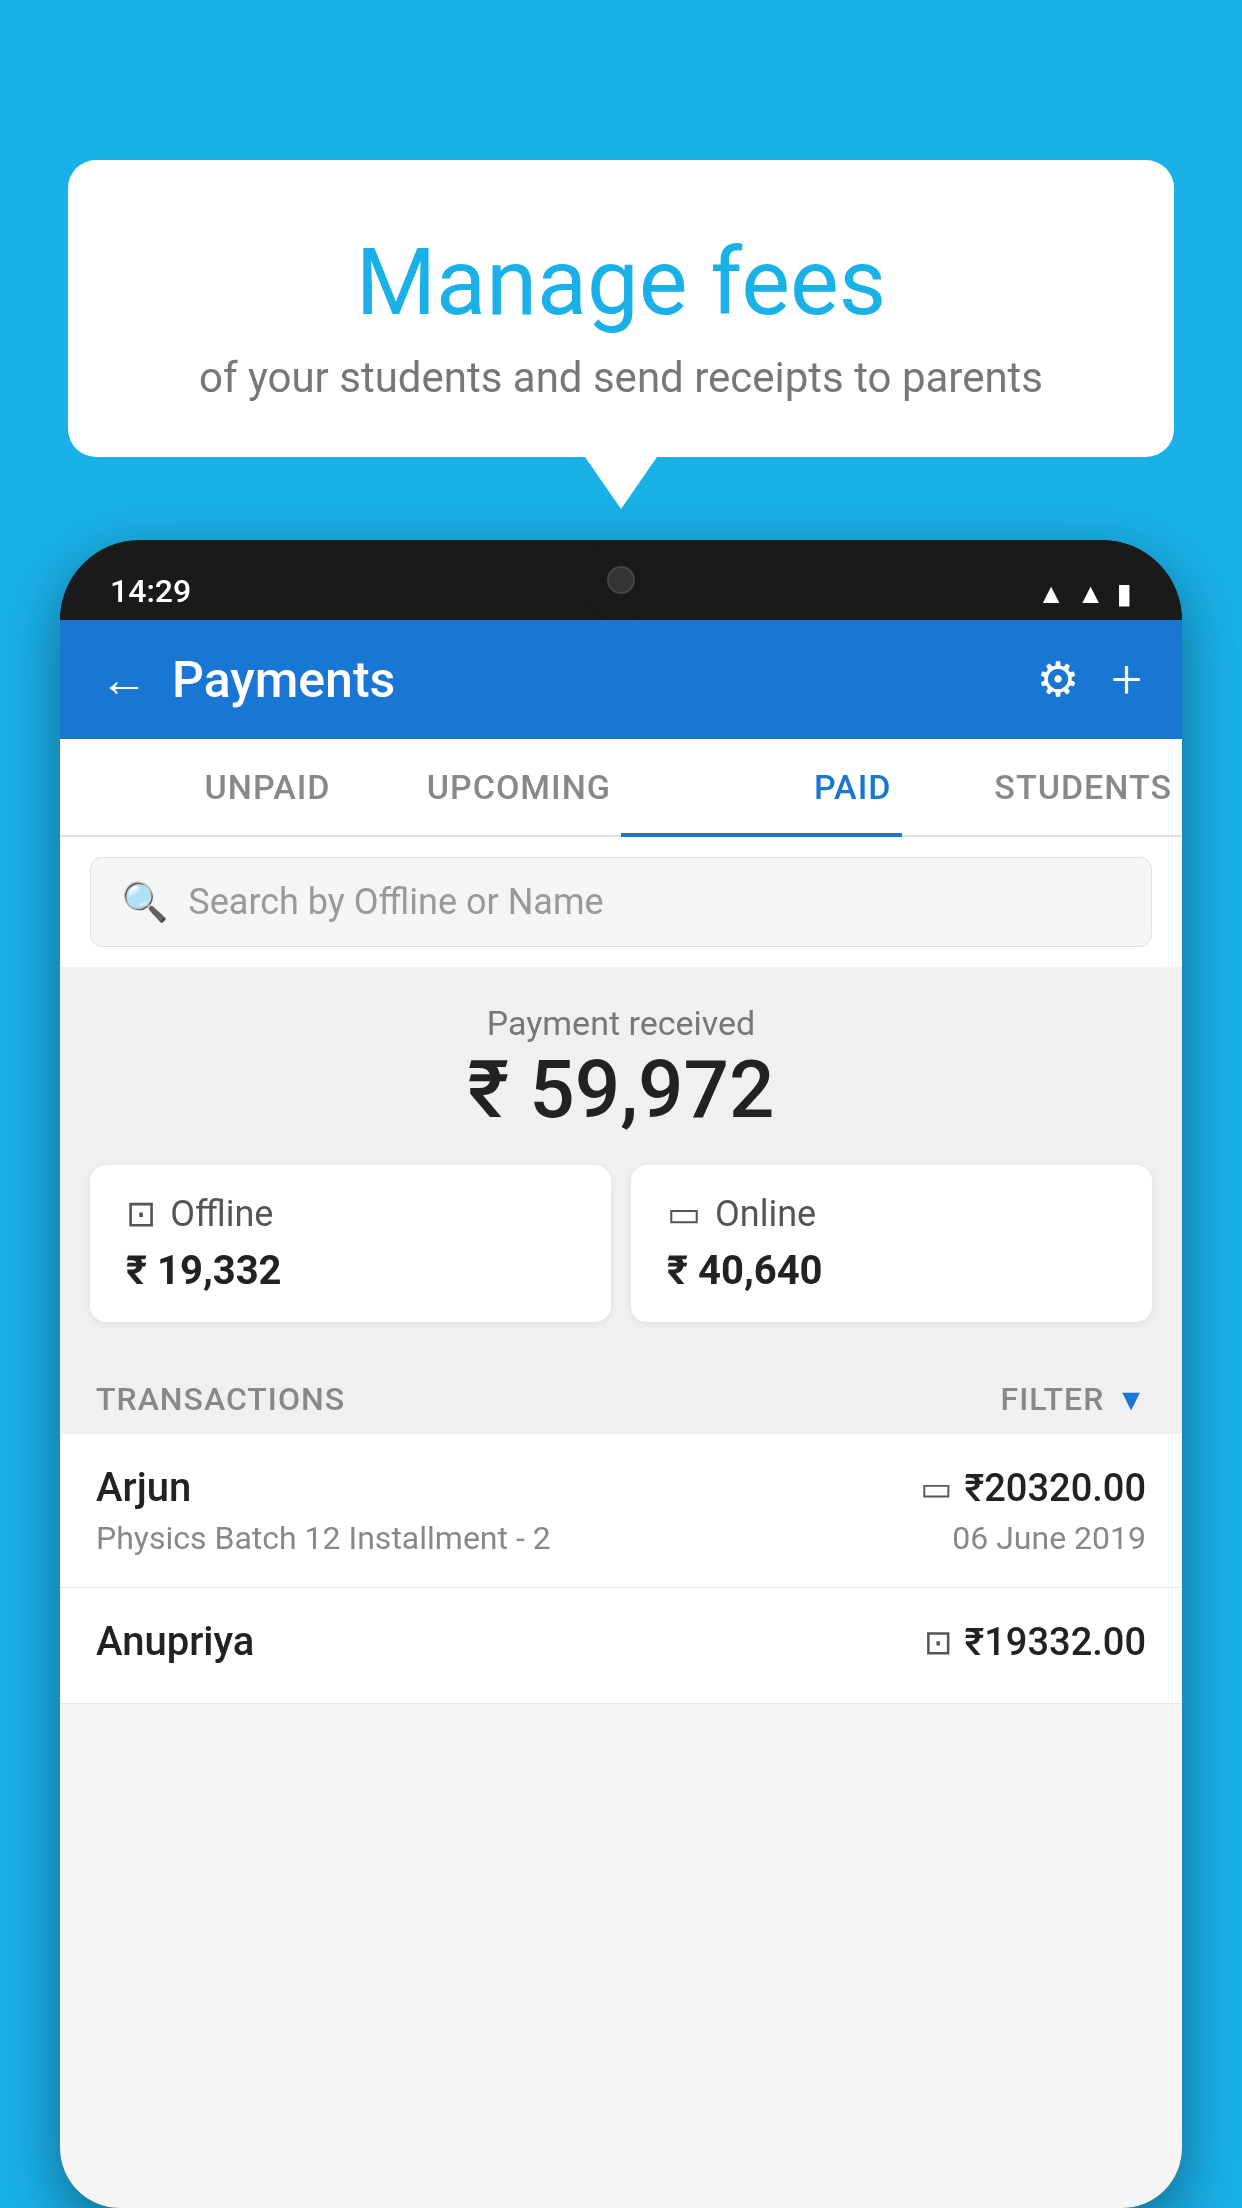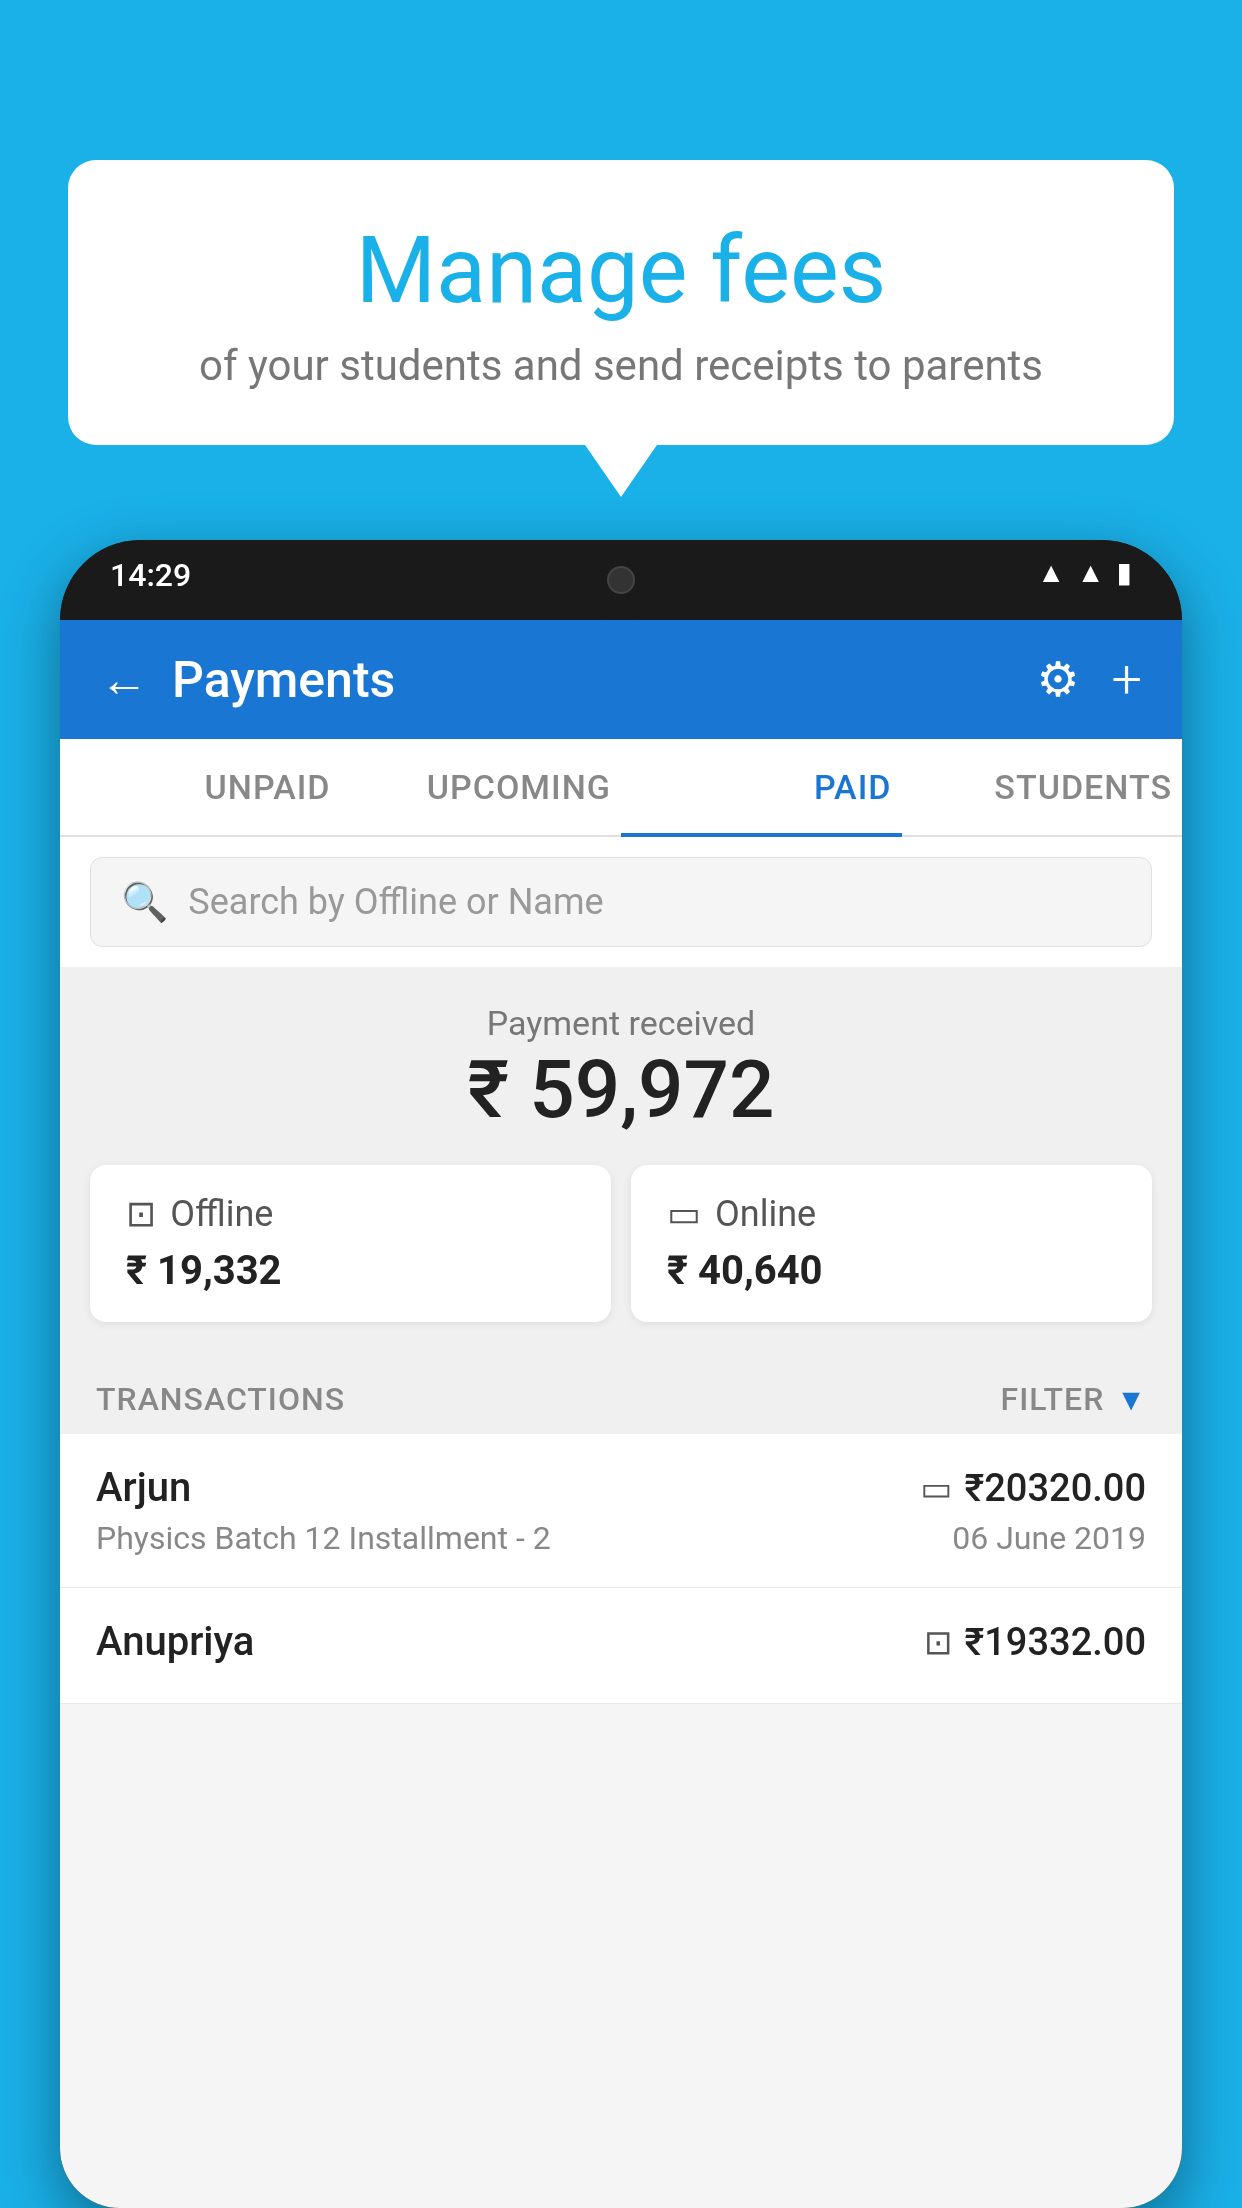--- a/index.html
+++ b/index.html
@@ -37,20 +37,21 @@
       border-right: 38px solid transparent;
       border-top: 55px solid white;
     }
 
     .bubble-title {
       font-size: 92px;
       font-weight: 400;
       color: #1ab0e8;
       line-height: 1.1;
       margin-bottom: 20px;
+      margin-top: 12px;
     }
 
     .bubble-subtitle {
       font-size: 42px;
       color: #777;
       font-weight: 400;
     }
 
     
     .phone {
@@ -64,23 +65,23 @@
       overflow: hidden;
       box-shadow: 0 20px 60px rgba(0,0,0,0.4);
     }
 
     
     .phone-top {
       background: #1a1a1a;
       height: 80px;
       position: relative;
       display: flex;
-      align-items: flex-start;
+      align-items: flex-end;
       justify-content: space-between;
-      padding: 16px 50px;
+      padding: 10px 50px;
       border-radius: 80px 80px 0 0;
     }
 
     .status-time {
       color: white;
       font-size: 32px;
       font-weight: 500;
     }
 
     .notch {

